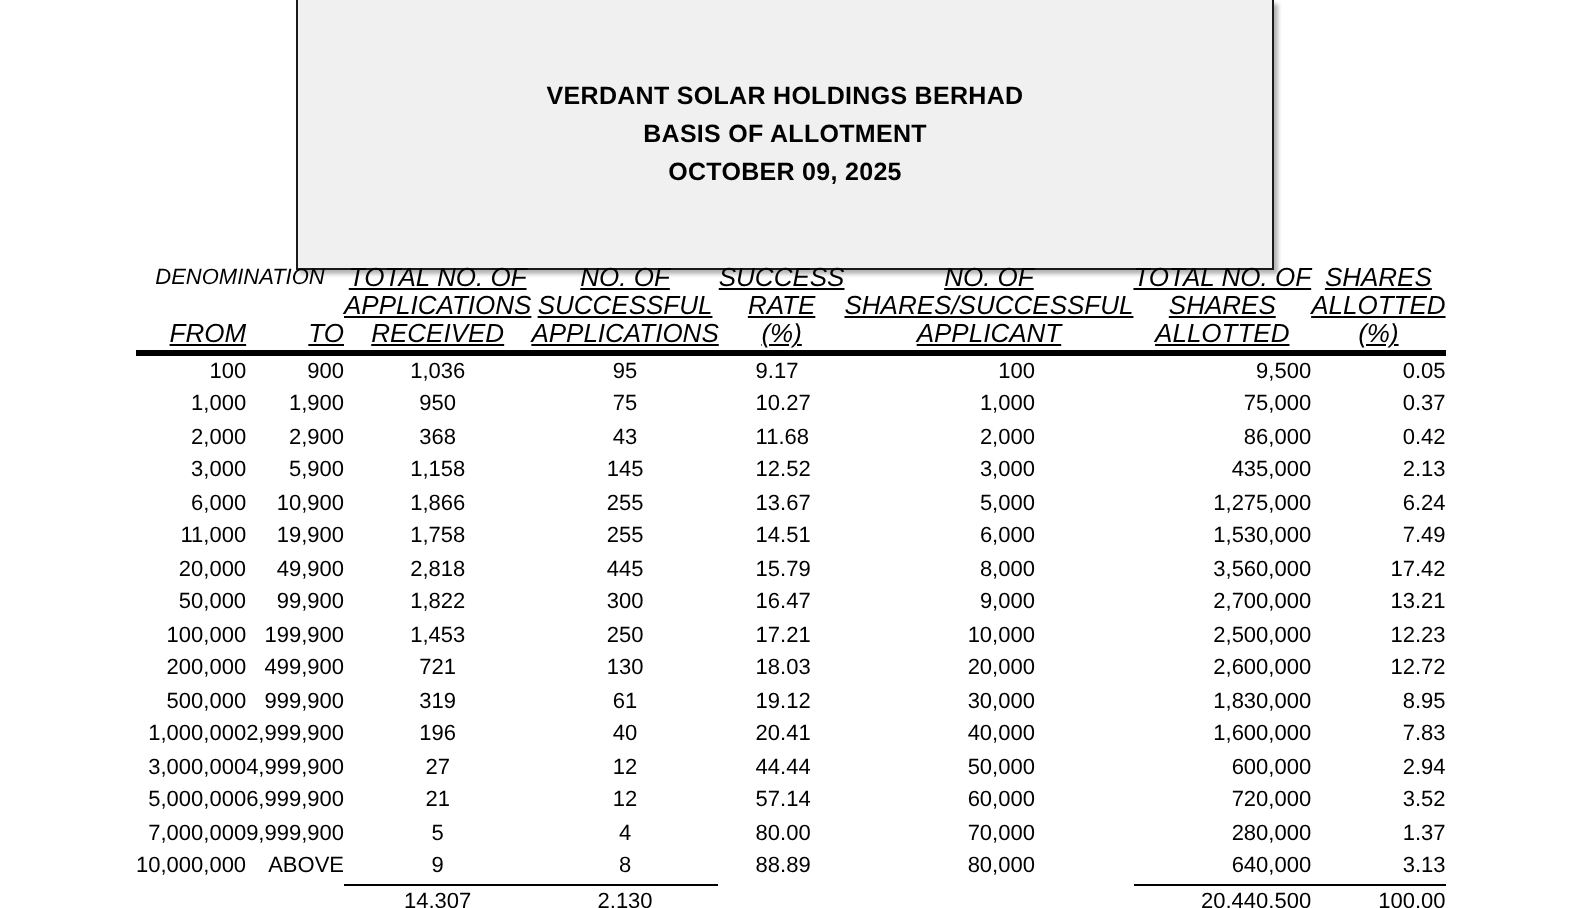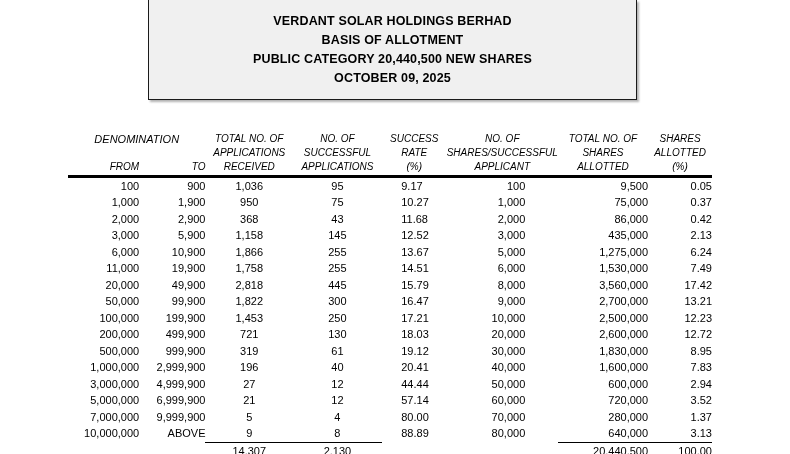--- a/index.html
+++ b/index.html
@@ -15,21 +15,21 @@
     position: relative;
     overflow: hidden;
   }
 
   
   #title-box {
     position: absolute;
     left: 148px;
     top: 0px;
     width: 489px;
-    height: 100px;
+    height: 135px;
     background: #f0f0f0;
     border: 1.5px solid #1a1a1a;
     border-top: none;
     box-shadow: 2px 2px 2px rgba(0,0,0,0.30);
     box-sizing: border-box;
     display: flex;
     flex-direction: column;
     align-items: center;
     justify-content: center;
   }
@@ -52,25 +52,26 @@
     font-size: 11px;
   }
   #allotment-table td, #allotment-table th {
     padding: 0;
     font-weight: normal;
   }
 
   
   .hdr {
     font-style: italic;
-    font-size: 10px;
+    font-size: 13px;
     line-height: 14.2px;
     vertical-align: bottom;
     padding-bottom: 1px;
     white-space: nowrap;
+    text-decoration: underline;
   }
   .hdr-c { text-align: center; }
   .hdr-r { text-align: right; }
 
   .spanhdr {
     font-style: italic;
     font-size: 11px;
     text-align: center;
     line-height: 14.2px;
     vertical-align: bottom;
@@ -142,21 +143,20 @@
     line-height: 0;
   }
   .pad-right { padding-right: 4px; }
 </style>
 </head>
 <body>
 
 <div id="title-box">
   <div class="tline">VERDANT SOLAR HOLDINGS BERHAD</div>
   <div class="tline">BASIS OF ALLOTMENT</div>
-  <div class="tline">PUBLIC CATEGORY 20,440,500 NEW SHARES</div>
   <div class="tline">OCTOBER 09, 2025</div>
 </div>
 
 <table id="allotment-table">
   <colgroup>
     <col class="col-from">
       <col class="col-to">
       <col class="col-apps">
       <col class="col-succ">
     <col class="col-rate">

